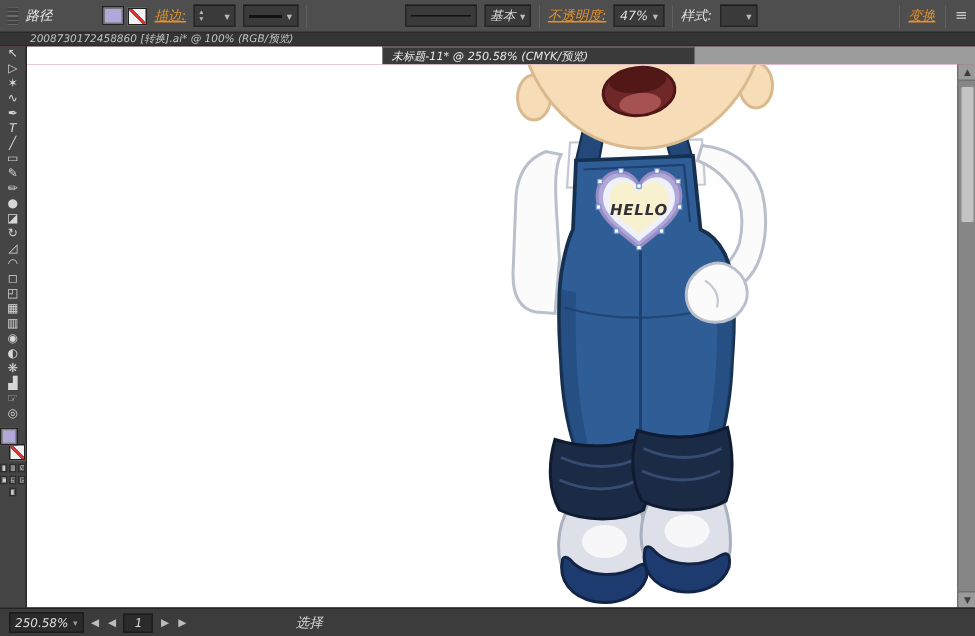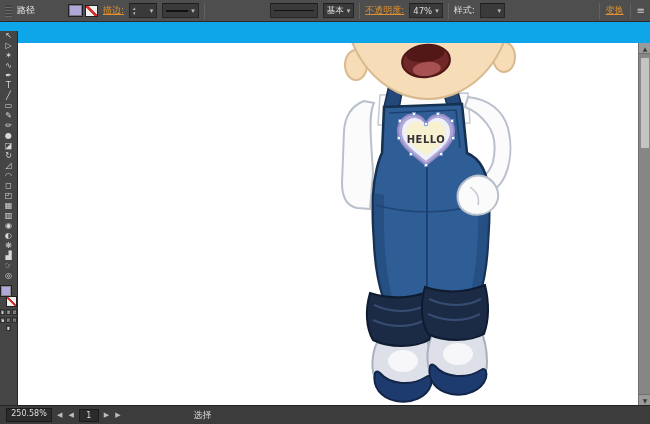--- a/index.html
+++ b/index.html
@@ -1,18 +1,18 @@
 <!DOCTYPE html>
 <html><head>
 <meta charset="utf-8">
 <style>
   * { margin:0; padding:0; box-sizing:border-box; }
   body { background:#222; font-family:"DejaVu Sans", sans-serif; }
-  .app { position:relative; width:650px; height:424px; background:#0ea5e9; overflow:hidden;
-         font-family:"DejaVu Sans", sans-serif; }
+  .app { position:relative; width:650px; height:424px; background:#ec4899; overflow:hidden;
+         font-family:"DejaVu Sans", sans-serif;font-style:italic; }
 
   
   .control-bar { position:absolute; top:0; left:0; right:0; height:22px; background:#4e4e4e;
                  border-bottom:1px solid #2a2a2a; display:flex; align-items:center; gap:5px;
                  padding:0 5px; color:#ddd; font-size:9px; white-space:nowrap; }
   .grip { width:7px; height:12px; background:repeating-linear-gradient(0deg,#6a6a6a 0 1px,#434343 1px 3px); }
   .ctx-label { color:#eee; }
   .swatch-pair { position:relative; width:30px; height:18px; margin-left:28px; }
   .fill-swatch { position:absolute; left:0; top:2px; width:15px; height:13px; border:1px solid #222;
                  box-shadow:0 0 0 1px #777 inset; }
@@ -67,21 +67,21 @@
   .vs-arrow.up { top:0; border-bottom:1px solid #707070; }
   .vs-arrow.down { bottom:0; border-top:1px solid #707070; }
   .vs-thumb { position:absolute; left:1px; width:10px; top:14px; height:92px; background:#c4c4c4;
               border:1px solid #8a8a8a; border-radius:2px; }
 
   
   .statusbar { position:absolute; left:0; right:0; bottom:0; height:19px; background:#3c3c3c;
                border-top:1px solid #232323; display:flex; align-items:center; gap:4px; padding:0 6px;
                color:#cfcfcf; font-size:9px; }
   .zoom-box { display:inline-flex; align-items:center; gap:3px; background:#2b2b2b; border:1px solid #1b1b1b;
-              height:14px; padding:0 3px; font-size:8px; color:#ddd; min-width:46px;flex-direction:column; }
+              height:14px; padding:0 3px; font-size:8px; color:#ddd; min-width:46px; }
   .nav-btn { color:#bdbdbd; font-size:7px; padding:0 1px; }
   .ab-field { background:#2b2b2b; border:1px solid #1b1b1b; height:13px; min-width:20px; padding:0 4px;
               font-size:8px; color:#ddd; line-height:12px; text-align:center; }
   .status-text { margin-left:68px; color:#d8d8d8; }
 </style>
 </head>
 <body>
 
 <div class="app">
 
@@ -118,21 +118,30 @@
     <span>样式:</span>
     <span class="combo">&nbsp;&nbsp;&nbsp;&nbsp;<span class="caret">▾</span></span>
     <div class="cb-right">
       <div class="vdiv"></div>
       <span class="link">变换</span>
       <div class="vdiv"></div>
       <span class="menu-ico">≡</span>
     </div>
   </div>
 
-
+  <div class="tabbar1">
+    <span>2008730172458860 [转换].ai* @ 100% (RGB/预览)</span>
+  </div>
+
+  <div class="row3">
+    <div class="white-strip"></div>
+    <div class="tab2">
+      <span>未标题-11* @ 250.58% (CMYK/预览)</span>
+    </div>
+  </div>
 
   <div class="toolbar">
     <div id="toolbar-tools" style="display:flex;flex-direction:column;align-items:center;">
         <div class="tool">↖</div>
         <div class="tool">▷</div>
         <div class="tool">✶</div>
         <div class="tool">∿</div>
         <div class="tool">✒</div>
         <div class="tool">T</div>
         <div class="tool">╱</div>

